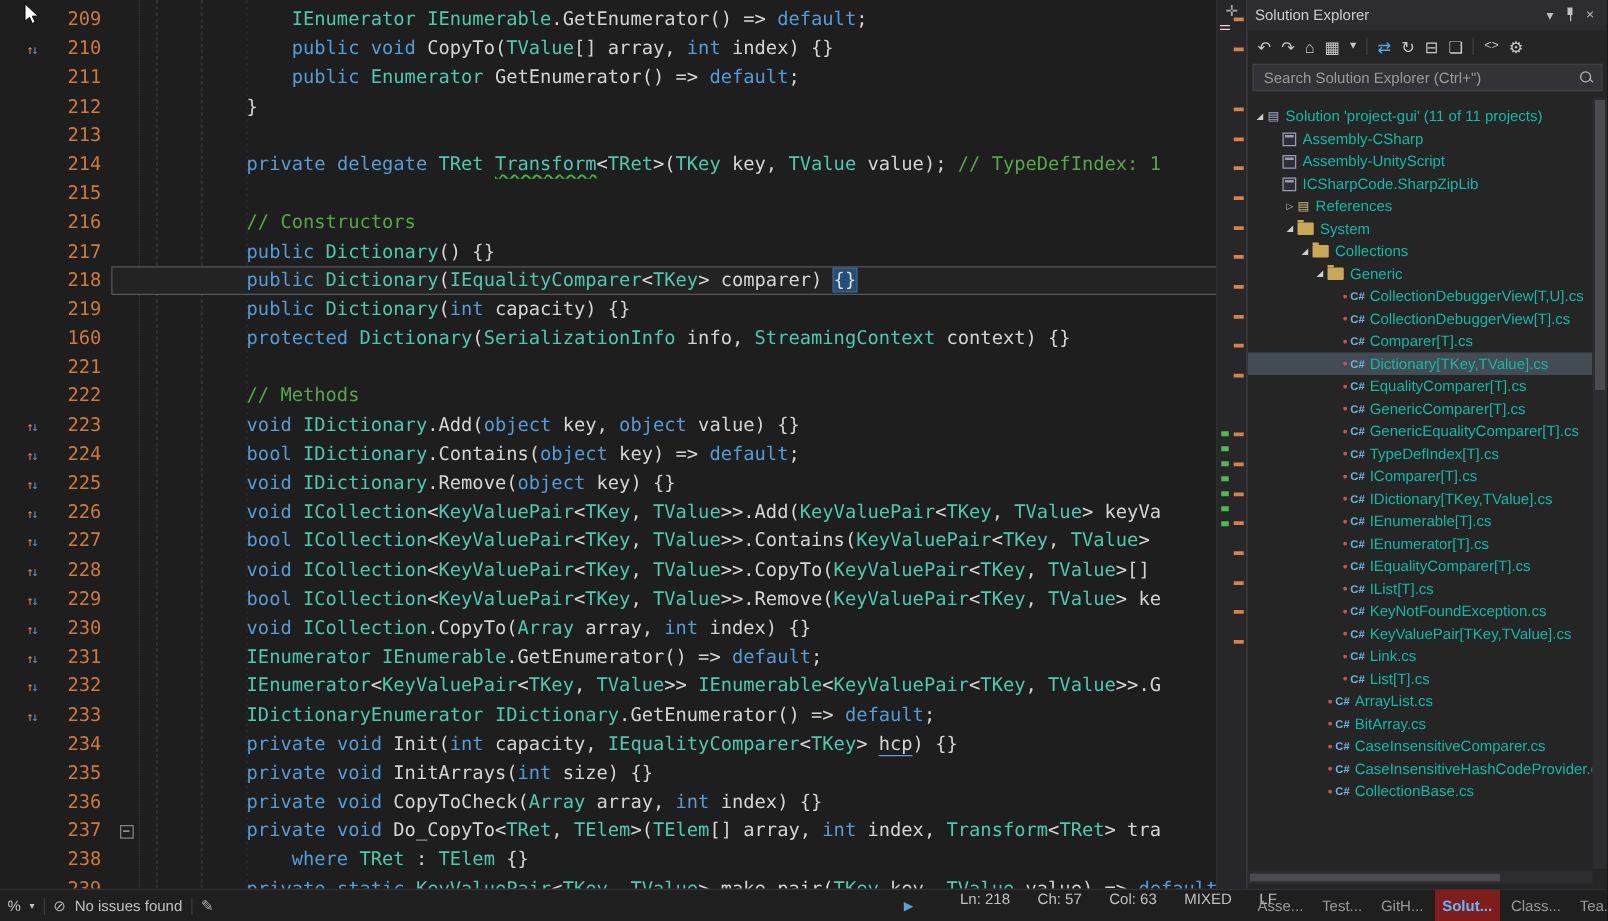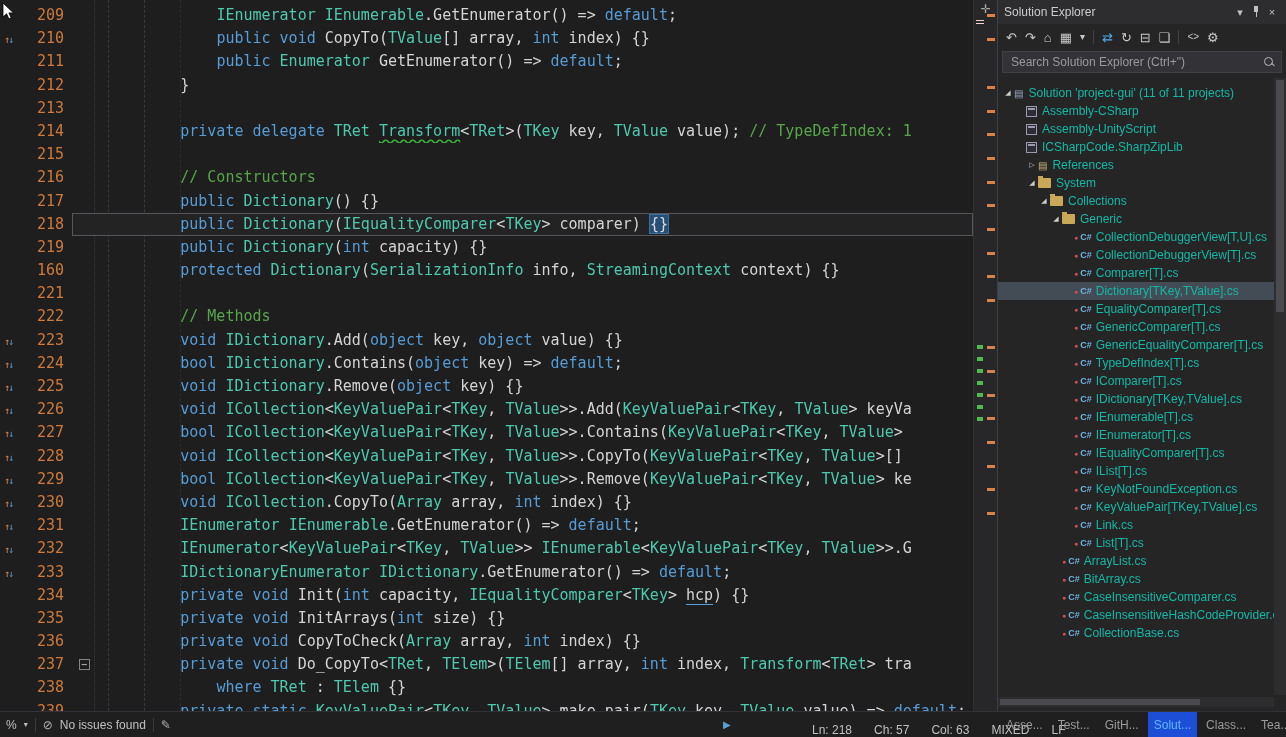--- a/index.html
+++ b/index.html
@@ -1,21 +1,21 @@
 <!DOCTYPE html>
 <html><head>
 <meta charset="utf-8">
 <style>
   * { box-sizing: border-box; }
   html,body { margin:0; padding:0; background:#141414; }
   .app { position:relative; width:1286px; height:737px; overflow:hidden; background:#1e1e1e;
          font-family:"Liberation Sans", sans-serif; }
 
   
-  .editor { position:absolute; left:0; top:0; width:973px; height:711px; overflow:hidden; background:#1e1e1e; }
+  .editor { position:absolute; left:17px; top:0; width:973px; height:711px; overflow:hidden; background:#1e1e1e; }
   .guide { position:absolute; top:0; bottom:0; width:0; border-left:1px dashed #3a3a3e; }
   .g94  { left:94px;  border-left-style:dotted; }
   .g108 { left:108px; }
   .g144 { left:144px; }
   .g180 { left:180px; opacity:.55; }
   .rows { position:relative; padding-top:4px; }
   .row { display:flex; height:23.2px; line-height:23.2px;
          font-family:"DejaVu Sans Mono", monospace; font-size:15px; }
   .g   { width:18px; flex:none; text-align:center; }
   .garrow { font-size:10px; letter-spacing:-2px; display:inline-block; padding-right:2px; }
@@ -93,25 +93,25 @@
   .hthumb { position:absolute; left:2px; top:2px; width:200px; height:6px; background:#4a4a4f; }
 
   
   .status { position:absolute; left:0; right:0; bottom:0; height:26px; background:#1f1f20;
             border-top:1px solid #323236; color:#c0c0c0; font-size:12px; }
   .sleft { position:absolute; left:6px; top:0; bottom:0; display:flex; align-items:center; gap:7px; }
   .ssep { width:1px; height:14px; background:#3a3a3e; }
   .scaret { font-size:8px; color:#c0c0c0; }
   .sico { color:#b0b0b0; font-size:12px; }
   .playico { position:absolute; left:723px; top:7px; color:#5a9fd0; font-size:10px; }
-  .pos { position:absolute; left:768px; top:0; bottom:0; display:flex; align-items:flex-end;margin-left:44px; }
+  .pos { position:absolute; left:768px; top:0; bottom:0; display:flex; align-items:flex-start; }
   .pos span { margin-right:22px; }
   .ptabs { position:absolute; left:1000px; top:0; bottom:0; display:flex; align-items:stretch; gap:3px; }
   .ptab { display:flex; align-items:center; padding:0 6px; color:#9a9a9a; }
-  .ptab.active { background:#1d4ed8; color:#5fb8ff; }
+  .ptab.active { background:#7f1d1d; color:#5fb8ff;font-weight:bold; }
 </style>
 </head>
 <body>
 
 <div class="app">
 
   <div class="editor">
     <span class="guide g94"></span>
     <span class="guide g108"></span>
     <span class="guide g144"></span>

